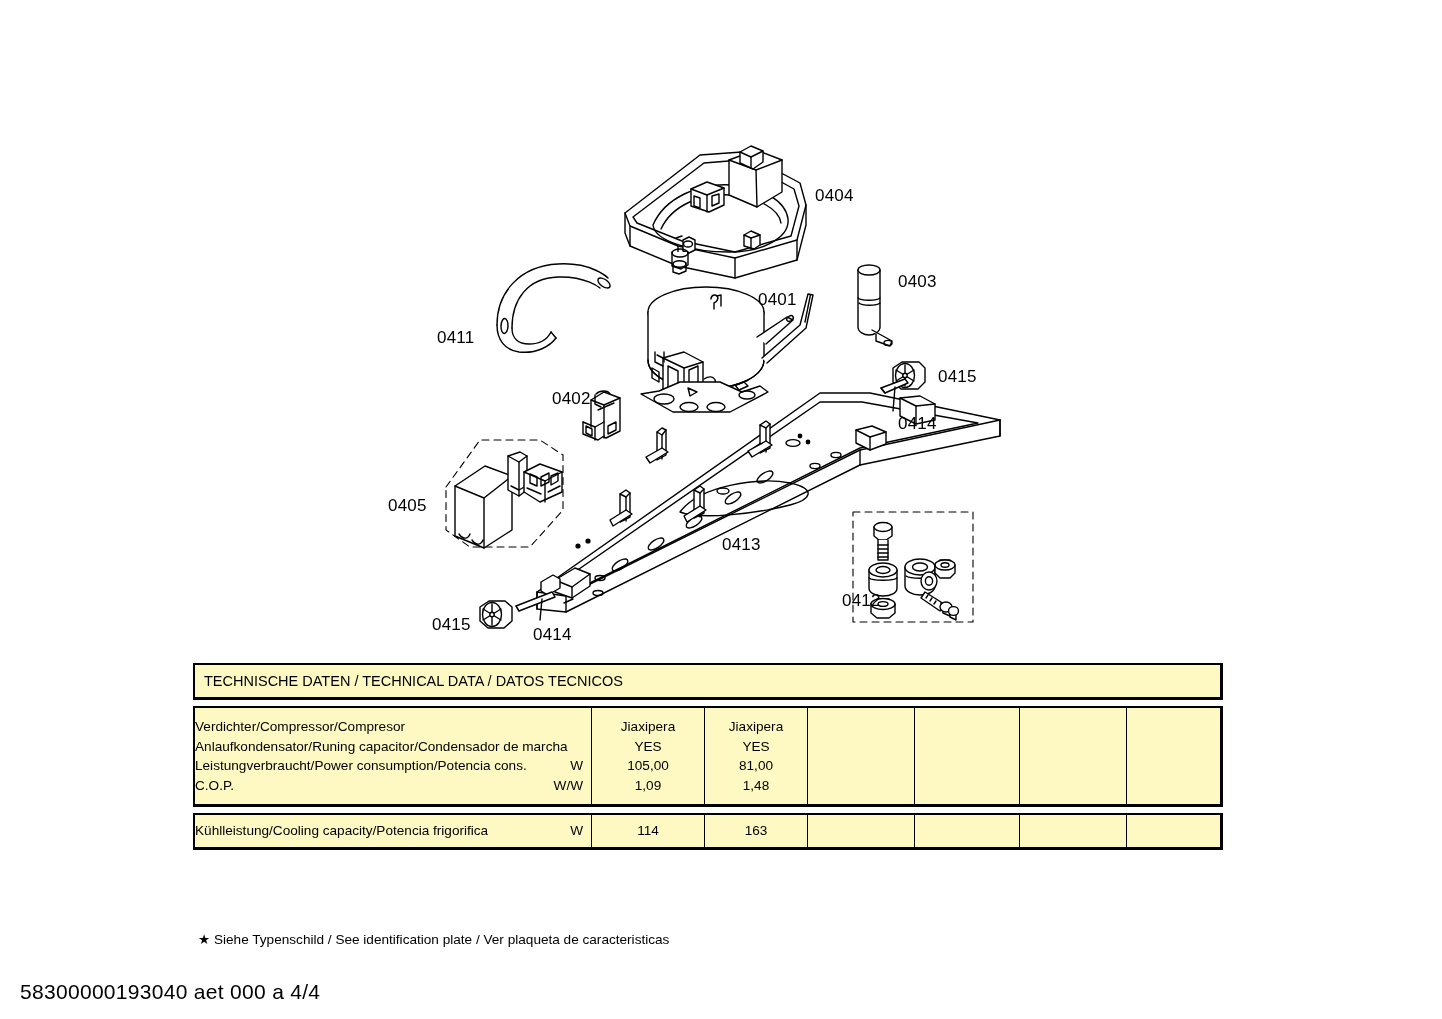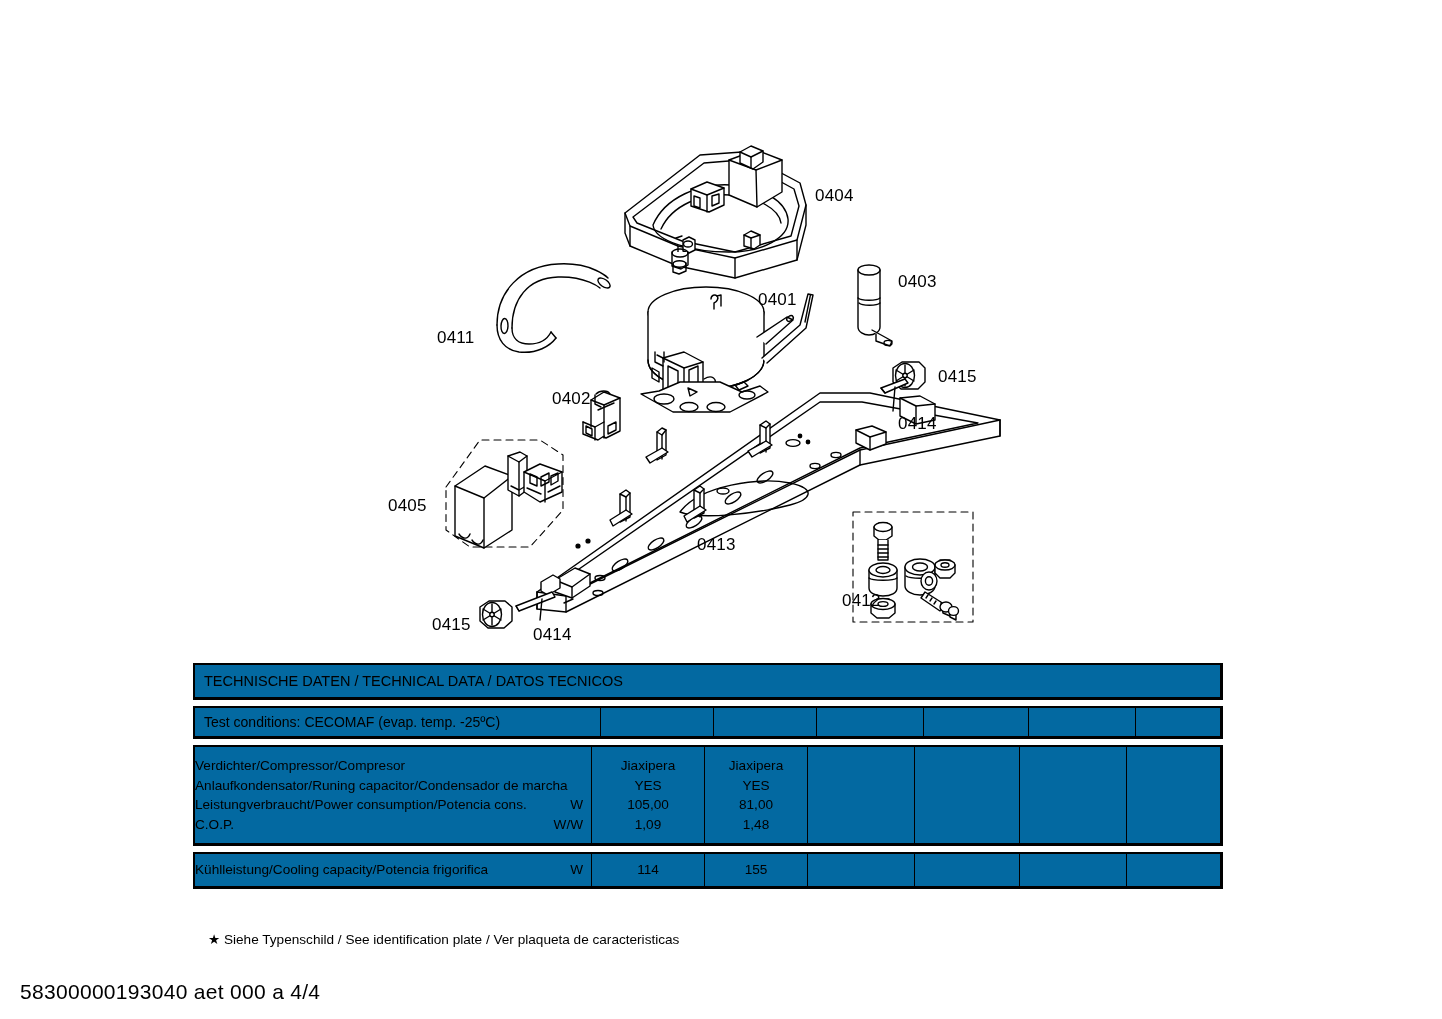--- a/index.html
+++ b/index.html
@@ -48,21 +48,21 @@
     top: 663px;
     width: 1030px;
   }
   .tbl-block {
     border: 2px solid #000;
     border-right-width: 3px;
     border-bottom-width: 3px;
     box-sizing: border-box;
     width: 100%;
     margin-bottom: 6px;
-    background: #0369a1;
+    background: #fef9c3;
   }
   .tbl-block table {
     border-collapse: collapse;
     width: 100%;
     table-layout: fixed;
   }
   .tbl-block td {
     border: 0;
     padding: 0;
     vertical-align: top;
@@ -122,21 +122,21 @@
     height: 32px;
     line-height: 32px;
   }
   .single-row .lbl { line-height: 32px; }
   .single-row .val { line-height: 32px; }
 
   .star { font-size: 13px; }
 
   #footnote {
     position: absolute;
-    left: 208px;
+    left: 198px;
     top: 931px;
     font-size: 13.6px;
     white-space: nowrap;
   }
   #doc-id {
     position: absolute;
     left: 20px;
     top: 980px;
     font-size: 21px;
     letter-spacing: 0.3px;
@@ -412,53 +412,38 @@
     </svg>
 
     <div class="callout" style="left:815px; top:186px;">0404</div>
     <div class="callout" style="left:898px; top:272px;">0403</div>
     <div class="callout" style="left:758px; top:290px;">0401</div>
     <div class="callout" style="left:437px; top:328px;">0411</div>
     <div class="callout" style="left:938px; top:367px;">0415</div>
     <div class="callout" style="left:552px; top:389px;">0402</div>
     <div class="callout" style="left:898px; top:414px;">0414</div>
     <div class="callout" style="left:388px; top:496px;">0405</div>
-    <div class="callout" style="left:697px; top:535px;">0413</div>
+    <div class="callout" style="left:722px; top:535px;">0413</div>
     <div class="callout" style="left:842px; top:591px;">0412</div>
     <div class="callout" style="left:432px; top:615px;">0415</div>
     <div class="callout" style="left:533px; top:625px;">0414</div>
   </div>
 
   <div id="spec-table">
 
     <div class="tbl-block">
       <table>
         <tbody>
             <tr class="title-row">
           <td colspan="7">TECHNISCHE DATEN / TECHNICAL DATA / DATOS TECNICOS</td>
         </tr>
       </tbody>
         </table>
     </div>
 
-    <div class="tbl-block">
-      <table>
-        <tbody>
-            <tr class="cond-row">
-          <td class="col-label">Test conditions:  CECOMAF (evap. temp. -25ºC)</td>
-          <td class="col-c1 datacell vsep"></td>
-          <td class="col-c2 datacell vsep"></td>
-          <td class="col-c3 datacell vsep"></td>
-          <td class="col-c4 datacell vsep"></td>
-          <td class="col-c5 datacell vsep"></td>
-          <td class="col-c6 datacell vsep"></td>
-        </tr>
-      </tbody>
-        </table>
-    </div>
 
     <div class="tbl-block">
       <table class="spec-main">
         <tbody>
             <tr class="pad-top">
           <td class="col-label"></td>
           <td class="col-c1 vsep"></td>
               <td class="col-c2 vsep"></td>
               <td class="col-c3 vsep"></td>
           <td class="col-c4 vsep"></td>
@@ -535,21 +520,21 @@
 
     <div class="tbl-block">
       <table>
         <tbody>
             <tr class="single-row">
           <td class="col-label lbl">
             <span>Kühlleistung/Cooling capacity/Potencia frigorifica</span>
             <span class="unit">W</span>
           </td>
           <td class="col-c1 val vsep">114</td>
-          <td class="col-c2 val vsep">155</td>
+          <td class="col-c2 val vsep">163</td>
           <td class="col-c3 val vsep"></td>
           <td class="col-c4 val vsep"></td>
           <td class="col-c5 val vsep"></td>
           <td class="col-c6 val vsep"></td>
         </tr>
       </tbody>
         </table>
     </div>
 
   </div>

